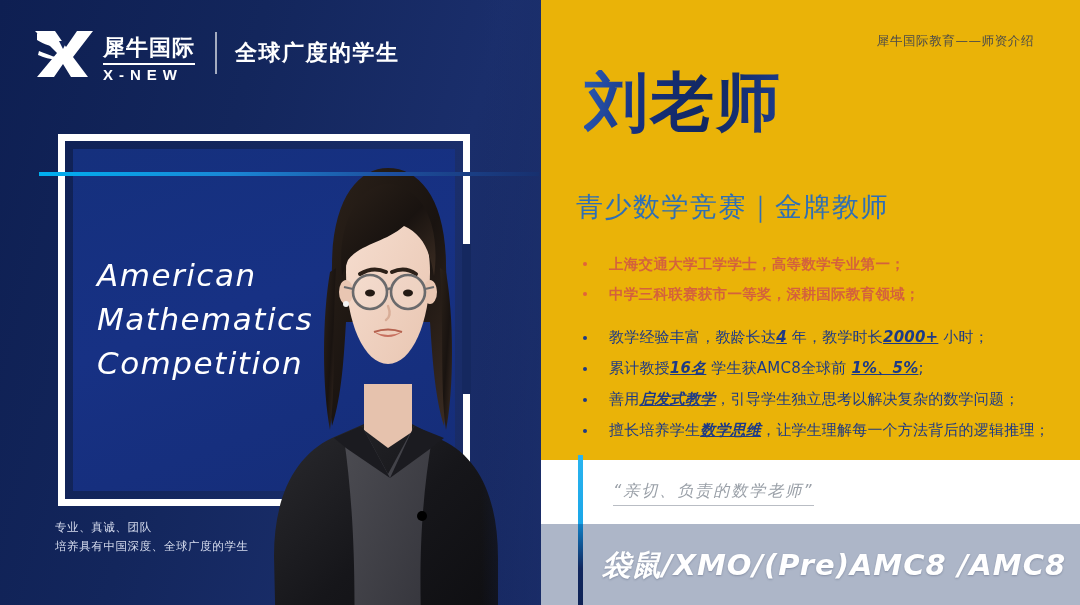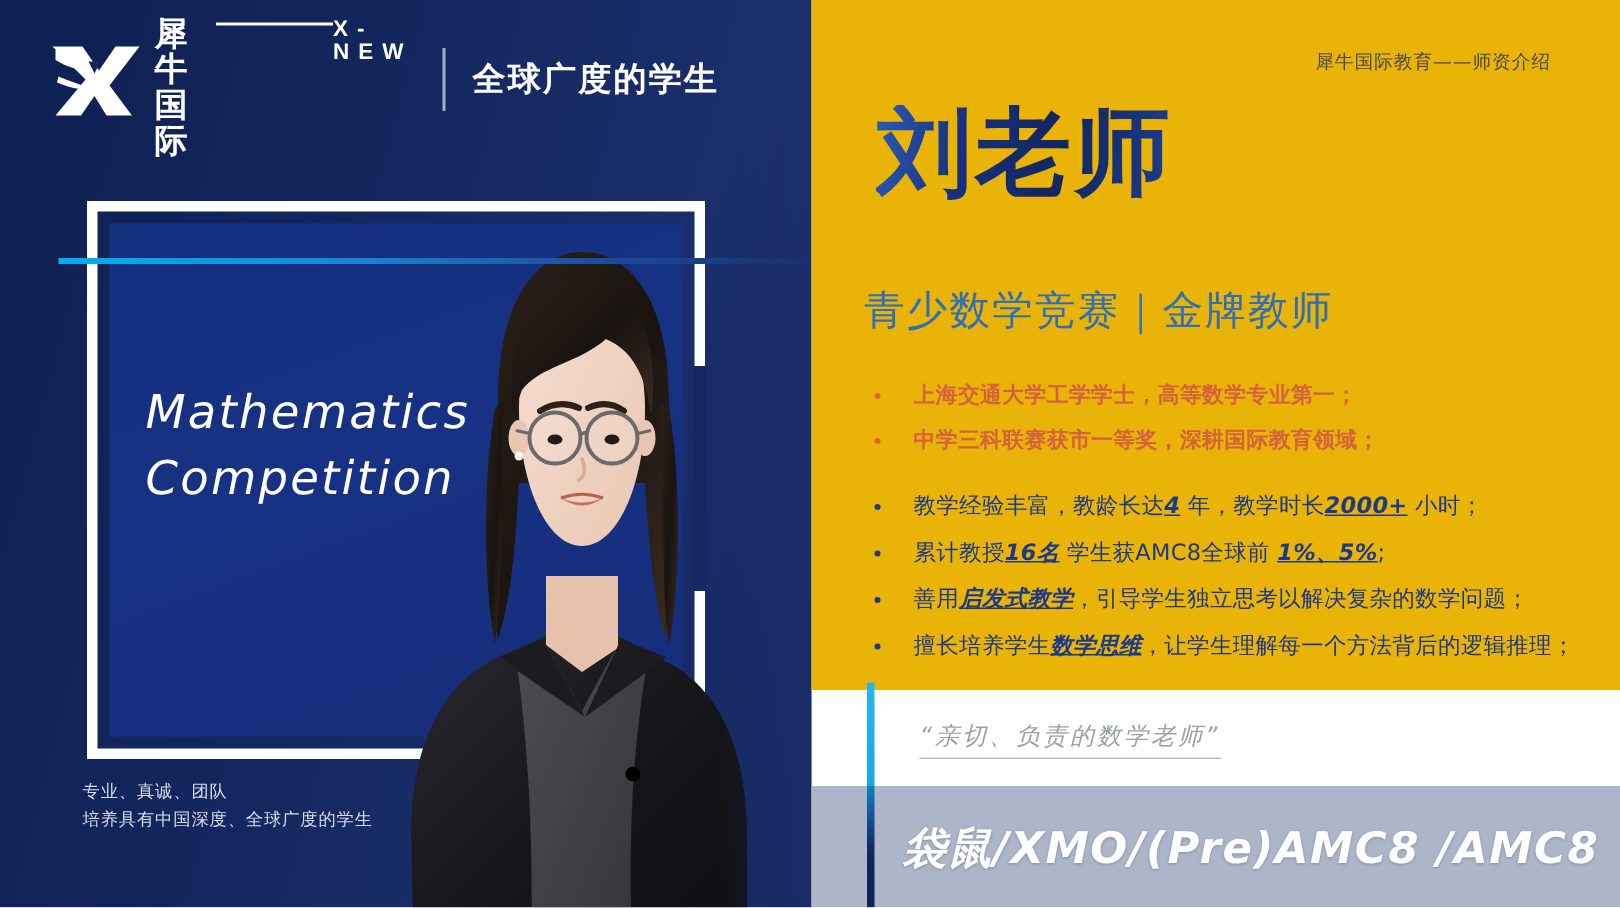--- a/index.html
+++ b/index.html
@@ -19,21 +19,21 @@
   }
   .left-panel:after{
     content:""; position:absolute; right:0; top:0; width:60px; height:100%;
     background:linear-gradient(90deg,rgba(20,40,100,0) 0%,rgba(28,48,110,.55) 100%);
     pointer-events:none;
   }
 
   
   .logo-wrap{ position:absolute; left:33px; top:22px; display:flex; align-items:center; height:62px; }
   .logo-x{ width:62px; height:52px; display:block; }
-  .logo-text{ margin-left:8px; display:flex; flex-direction:row; justify-content:center;margin-top:12px; }
+  .logo-text{ margin-left:8px; display:flex; flex-direction:column; justify-content:center;margin-top:12px; }
   .logo-cn{
     font-size:22px; font-weight:700; color:#fff; letter-spacing:1px; line-height:1.08;
     font-family:"DejaVu Sans","Liberation Sans",sans-serif;
   }
   .logo-rule{ height:2px; background:#fff; margin:3px 0 2px 0; width:100%; }
   .logo-en{
     font-size:15px; font-weight:700; color:#fff; letter-spacing:6px; line-height:1.05;
     font-family:"Liberation Sans",sans-serif;
   }
   .logo-divider{
@@ -171,20 +171,21 @@
       </span>
       <span class="logo-divider"></span>
       <span class="logo-tagline">全球广度的学生</span>
     </div>
 
     <div class="photo-card">
       <div class="frame-outer"></div>
       <div class="frame-gap"></div>
       <div class="inner-blue">
         <div class="amc-script">
+          <div>American</div>
           <div>Mathematics</div>
           <div>Competition</div>
         </div>
       </div>
 
       <div class="portrait">
         <svg viewBox="0 0 300 520" aria-hidden="true">
           <defs>
             <linearGradient id="skin" x1="0" y1="0" x2="1" y2="1">
               <stop offset="0%" stop-color="#f6ded0"></stop>

